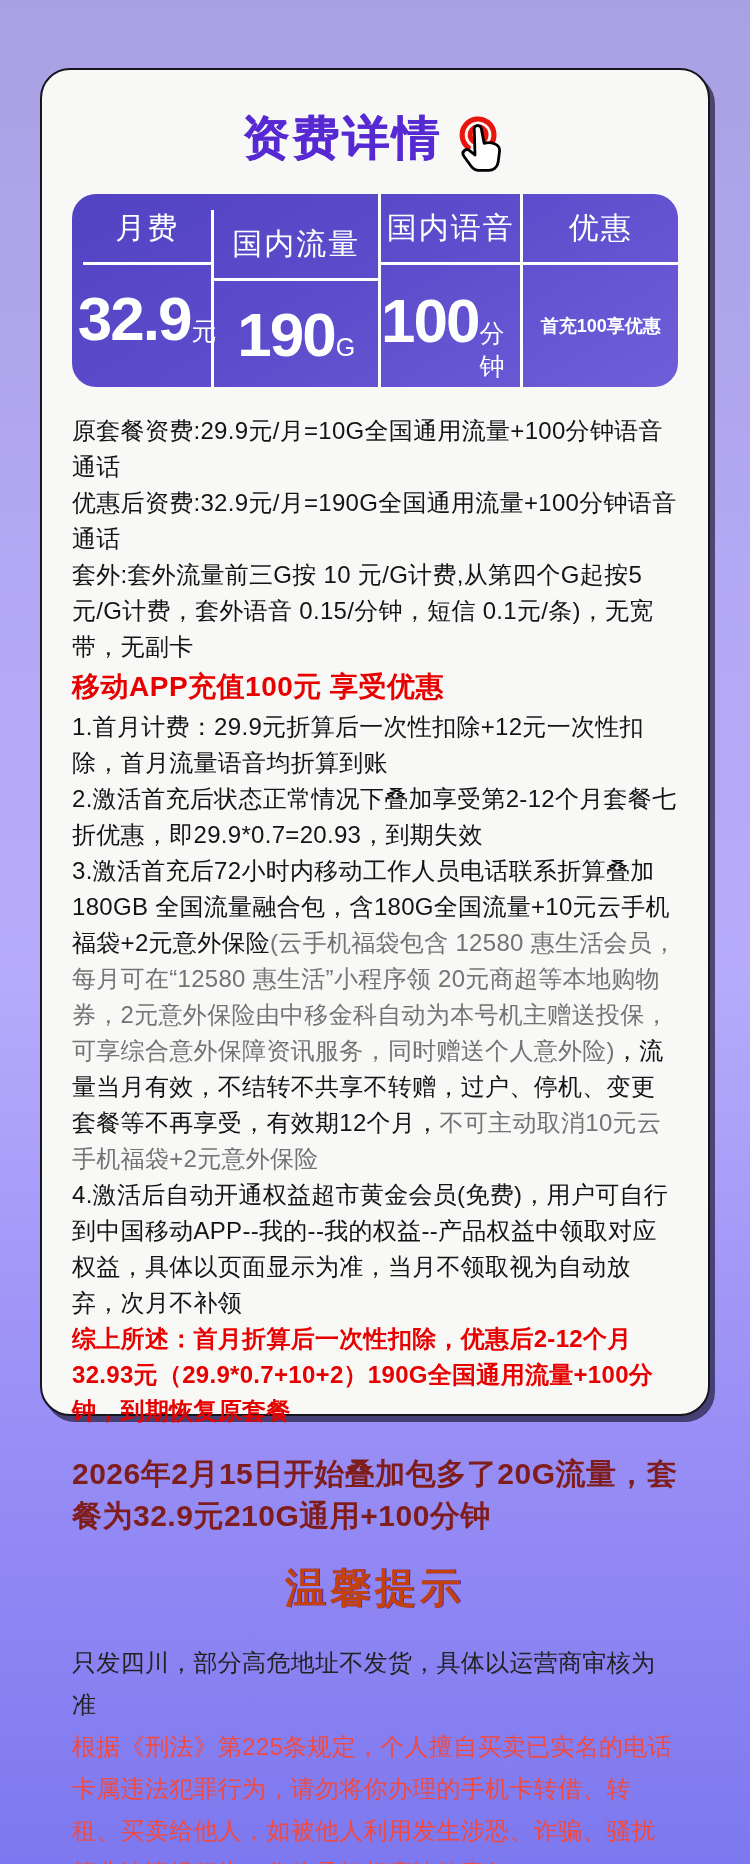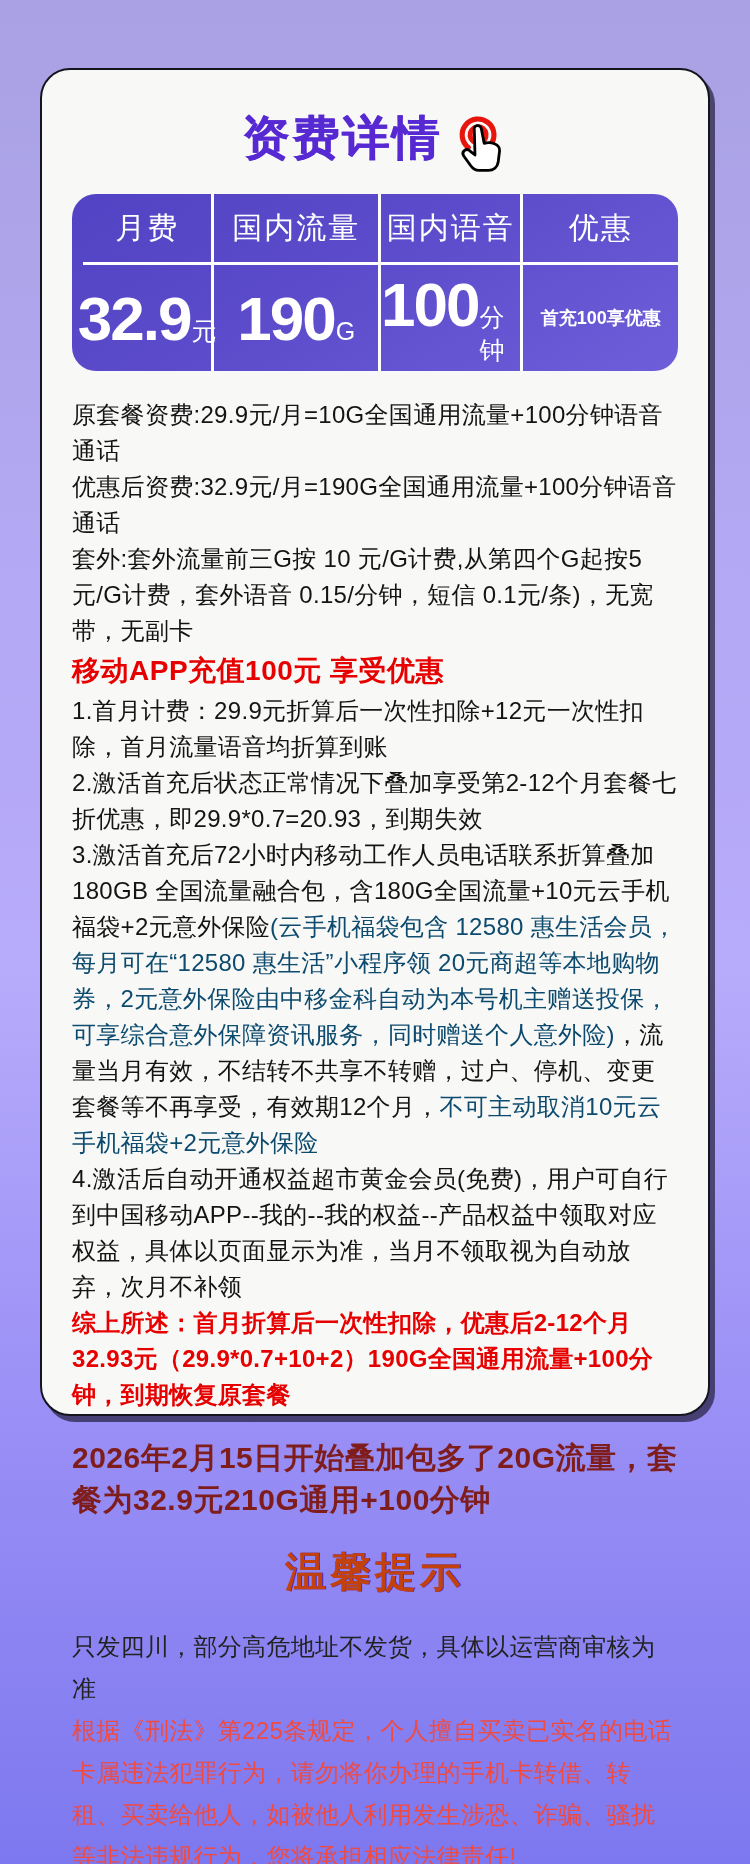--- a/index.html
+++ b/index.html
@@ -24,36 +24,36 @@
     font-size:47px; font-weight:900; color:#5629d2; letter-spacing:3px; line-height:84px;
     text-shadow:1px 0 0 #5629d2;
   }
   .click-icon { width:58px; height:72px; margin-top:16px; flex:none; }
   
   .plan-table {
     display:flex; margin-top:14px; border-radius:24px; overflow:hidden;
     background:linear-gradient(150deg,#5243c4 0%,#5c4ccb 45%,#6e5ed9 100%);
   }
   .pcol { display:flex; flex-direction:column; }
-  .pcol.c1{ width:23%;padding-left:11px; } .pcol.c2{ width:27.5%; } .pcol.c3{ width:23.5%;justify-content:space-between; } .pcol.c4{ width:26%; }
+  .pcol.c1{ width:23%;padding-left:11px; } .pcol.c2{ width:27.5%;margin-top:16px; } .pcol.c3{ width:23.5%;justify-content:space-between; } .pcol.c4{ width:26%;gap:8px; }
   .pcol + .pcol { border-left:3px solid #ffffff; }
   .th {
     height:71px; border-bottom:3px solid #ffffff; color:#fff; font-size:30px;
     display:flex; align-items:center; justify-content:center; letter-spacing:2px; font-weight:500;
   }
   .td { height:106px; display:flex; align-items:center; justify-content:center; color:#fff; }
   .num-wrap { display:flex; align-items:baseline; }
   .big { font-size:62px; font-weight:700; letter-spacing:-2px; }
   .unit { font-size:25px; font-weight:500; margin-left:1px; }
   .promo-text { font-size:18px; font-weight:700; white-space:nowrap; }
   
   .body { margin-top:26px; font-size:24px; line-height:36px; color:#141414; letter-spacing:.3px; }
   .body p { margin:0; }
   .hl { color:#e60000; font-weight:900; font-size:28px; line-height:44px; letter-spacing:.5px; }
-  .red-inline { color:#0c4a6e; }
+  .red-inline { color:#737373; }
   .summary { color:#e60000; font-weight:700; }
   .update { margin-top:24px; color:#7f1d1d; font-weight:900; font-size:30px; line-height:42px; letter-spacing:.5px; }
   .tips-title {
     margin-top:24px; text-align:center; font-size:41px; font-weight:900;
     color:#c2410c; letter-spacing:4px; text-shadow:1px 0 0 #4c28cc;
   }
   .tips { margin-top:26px; font-size:24px; line-height:42px; letter-spacing:.3px; }
   .tips p { margin:0; }
   .tips .black { color:#222; }
   .tips .redlight { color:#f14a40; }

